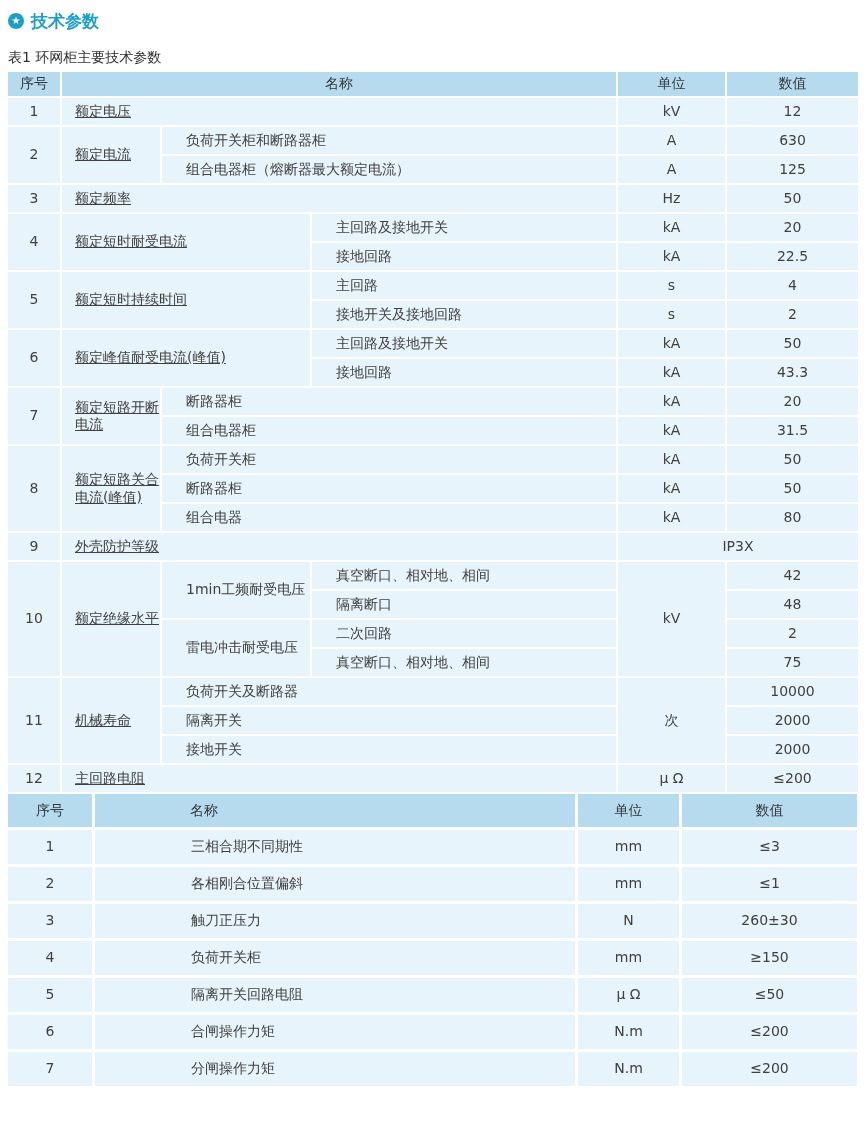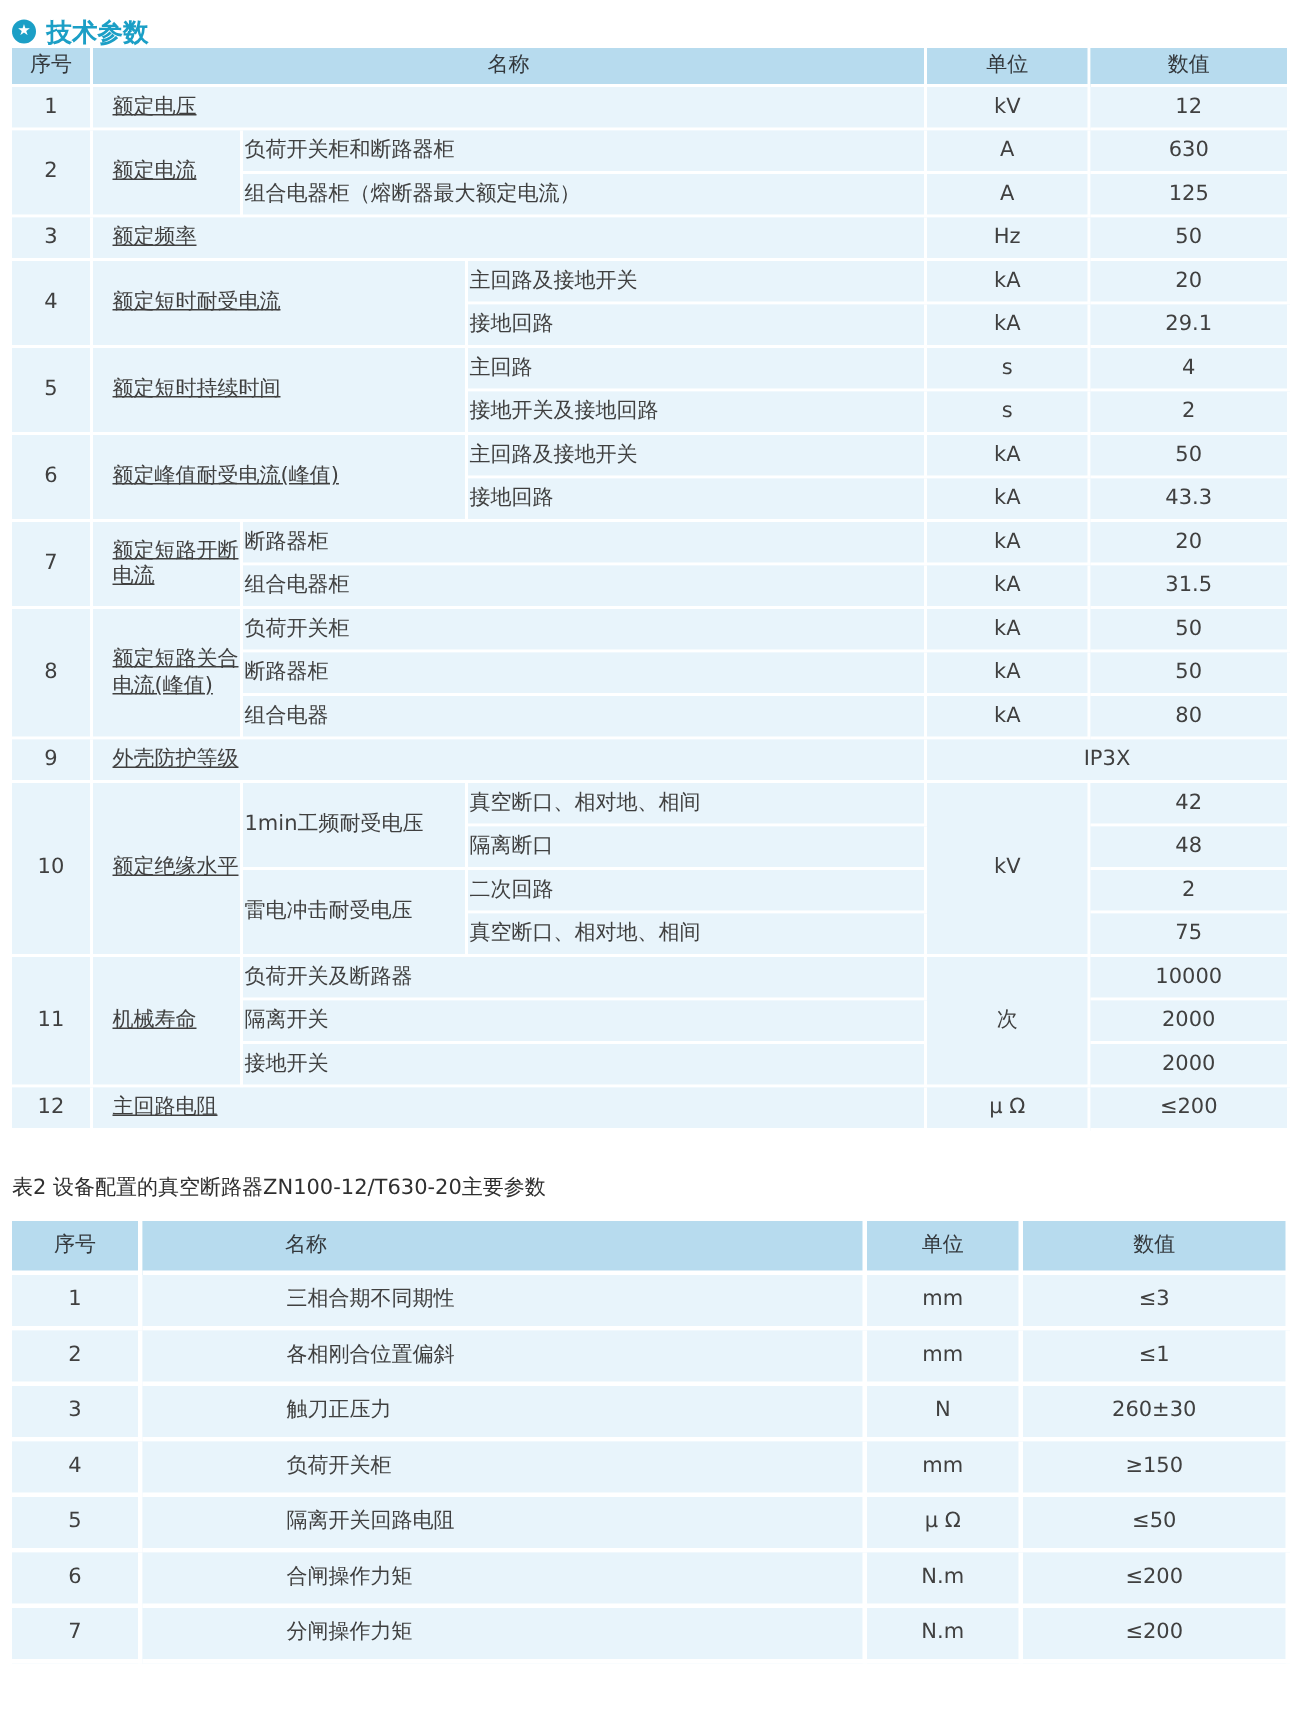--- a/index.html
+++ b/index.html
@@ -46,21 +46,21 @@
     padding: 0; overflow: hidden;
   }
   .t1 td { height: 29px; }
   .t1 td.h { height: 26px; }
   td.h {
     background: #b7dbee; text-align: center;
     color: #33383c;
   }
   td.c { text-align: center; }
   td.nameA { padding-left: 13px; text-decoration: underline; }
-  td.sub { padding-left: 1px; }
+  td.sub { padding-left: 24px; }
 
   
   .t2 td {
     height: 37px;
     border-right: 3px solid #ffffff;
     border-bottom: 3px solid #ffffff;
   }
   .t2 td.h { height: 36px; }
   .t2 td.name2 { padding-left: 96px; }
   .t2 td.hname { text-align: left; padding-left: 95px; }
@@ -68,20 +68,21 @@
 </head>
 <body>
 
 <div class="page">
 
   <div class="section-title">
     <span class="icon-circle">★</span>
     <span>技术参数</span>
   </div>
 
+  <div class="table-caption">表1 环网柜主要技术参数</div>
 
   <table class="t1">
     <colgroup>
       <col style="width:54px">
         <col style="width:100px">
         <col style="width:150px">
       <col style="width:306px">
         <col style="width:109px">
         <col style="width:133px">
     </colgroup>
@@ -124,21 +125,21 @@
     <tr>
       <td class="c" rowspan="2">4</td>
       <td class="nameA" colspan="2" rowspan="2">额定短时耐受电流</td>
       <td class="sub">主回路及接地开关</td>
       <td class="c">kA</td>
       <td class="c">20</td>
     </tr>
     <tr>
       <td class="sub">接地回路</td>
       <td class="c">kA</td>
-      <td class="c">29.1</td>
+      <td class="c">22.5</td>
     </tr>
 
     <tr>
       <td class="c" rowspan="2">5</td>
       <td class="nameA" colspan="2" rowspan="2">额定短时持续时间</td>
       <td class="sub">主回路</td>
       <td class="c">s</td>
       <td class="c">4</td>
     </tr>
     <tr>
@@ -237,21 +238,20 @@
 
     <tr>
       <td class="c">12</td>
       <td class="nameA" colspan="3">主回路电阻</td>
       <td class="c">μ Ω</td>
       <td class="c">≤200</td>
     </tr>
   </tbody>
     </table>
 
-  <div class="table-caption caption2">表2 设备配置的真空断路器ZN100-12/T630-20主要参数</div>
 
   <table class="t2">
     <colgroup>
       <col style="width:87px">
         <col style="width:483px">
         <col style="width:104px">
         <col style="width:178px">
     </colgroup>
     <tbody>
         <tr>

